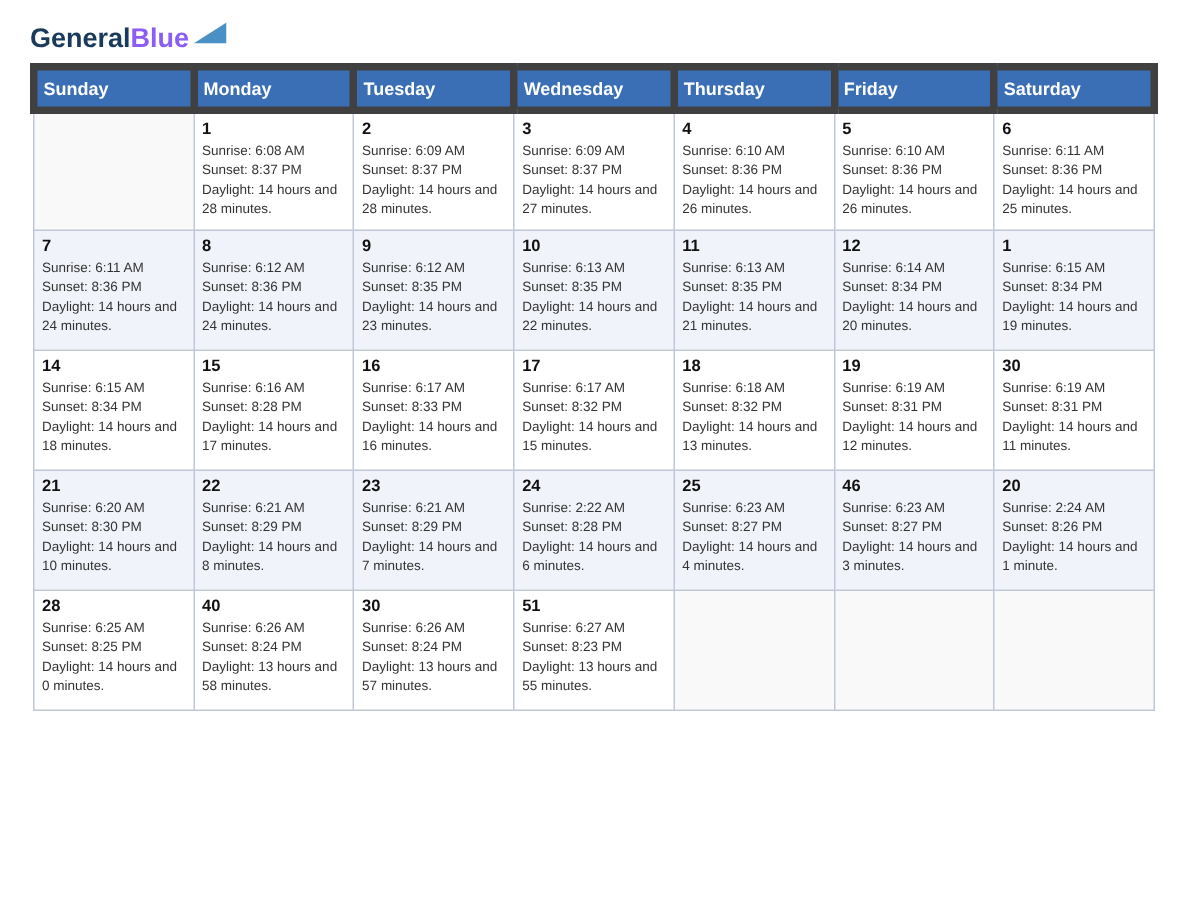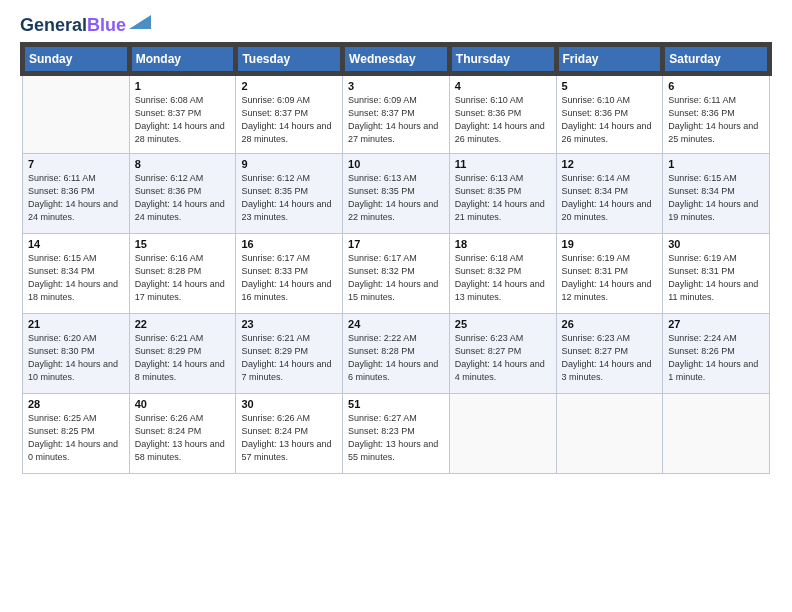--- a/index.html
+++ b/index.html
@@ -300,28 +300,28 @@
 and 6 minutes.</div>
           </td>
           <td>
             <span class="day-number">25</span>
             <div class="cell-content">Sunrise: 6:23 AM
 Sunset: 8:27 PM
 Daylight: 14 hours
 and 4 minutes.</div>
           </td>
           <td>
-            <span class="day-number">26</span>
+            <span class="day-number">46</span>
             <div class="cell-content">Sunrise: 6:23 AM
 Sunset: 8:27 PM
 Daylight: 14 hours
 and 3 minutes.</div>
           </td>
           <td>
-            <span class="day-number">27</span>
+            <span class="day-number">20</span>
             <div class="cell-content">Sunrise: 2:24 AM
 Sunset: 8:26 PM
 Daylight: 14 hours
 and 1 minute.</div>
           </td>
         </tr>
         <tr>
           <td>
             <span class="day-number">28</span>
             <div class="cell-content">Sunrise: 6:25 AM

